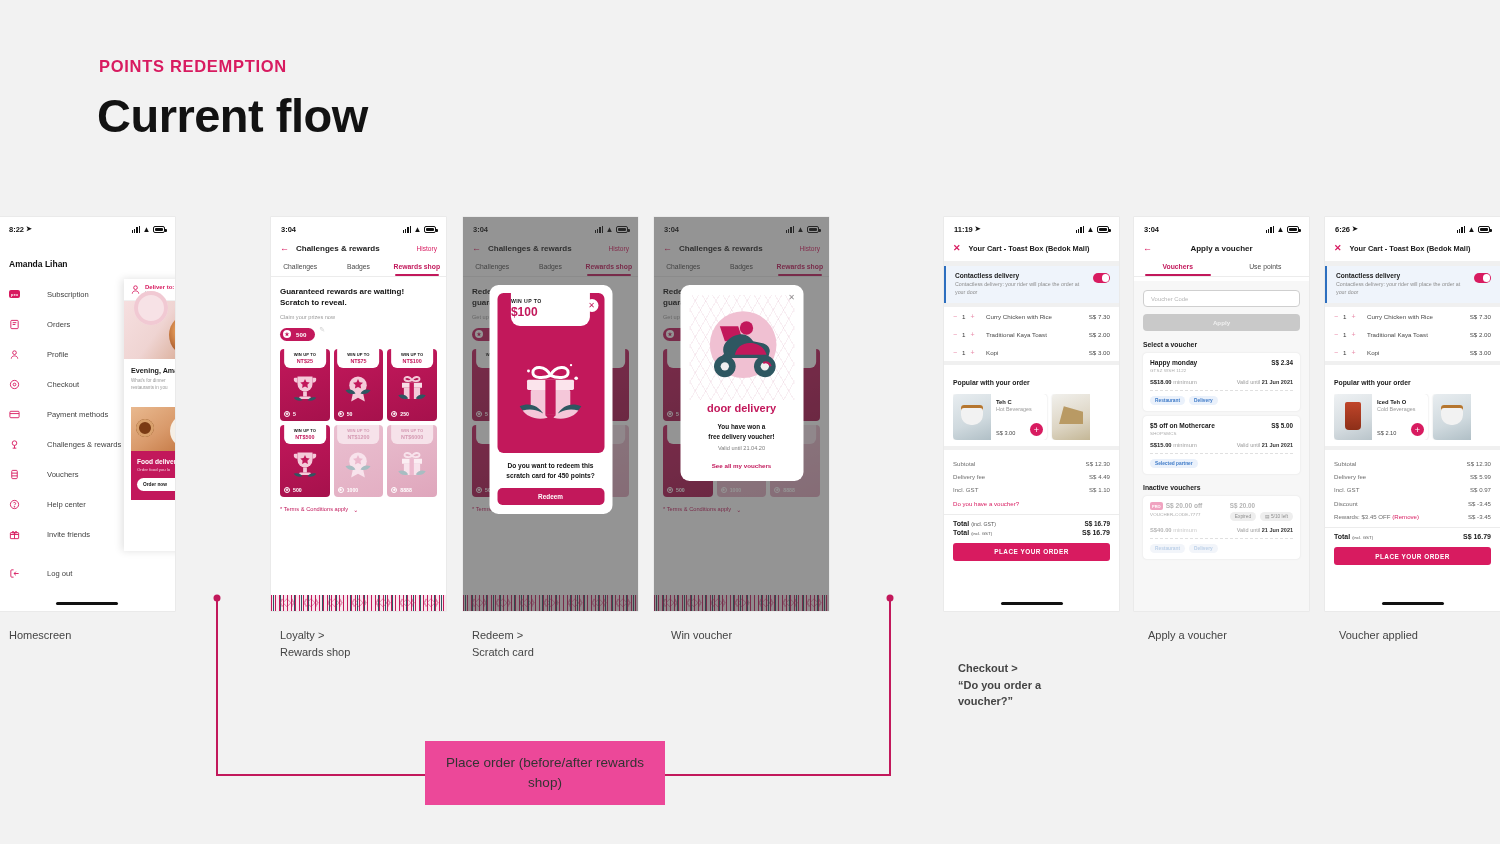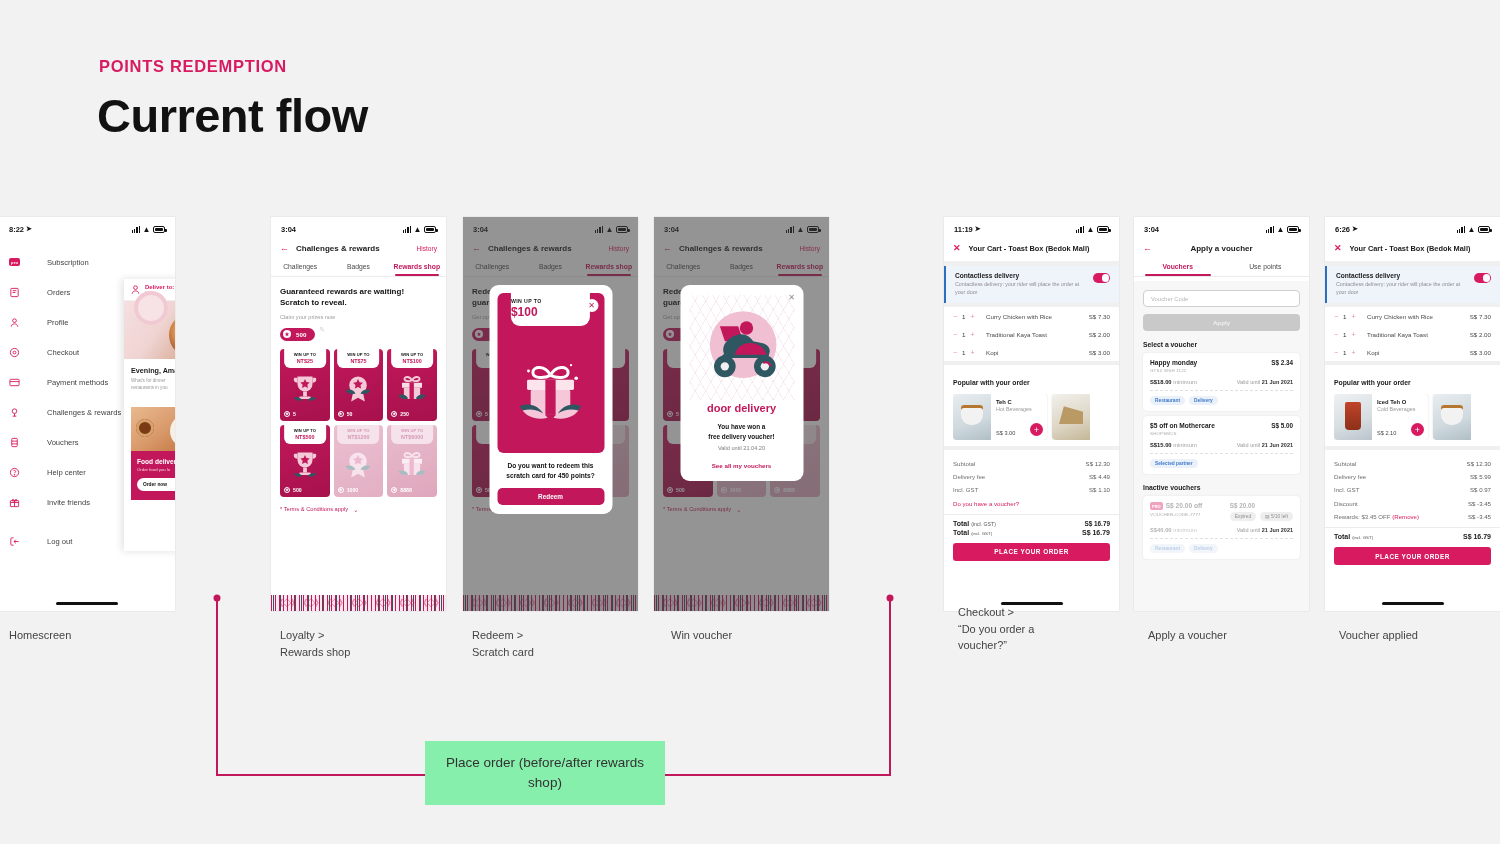--- a/index.html
+++ b/index.html
@@ -445,21 +445,21 @@
     background: #eeeeee; color: #8e8e8e; font-size: 4.8px; border-radius: 7px;
     padding: 2px 5px;
   }
 
   
   .caption {
     position: absolute; font-size: 11px; color: #444; line-height: 1.5;
   }
   .annot-box {
     position: absolute; left: 425px; top: 741px; width: 240px; height: 64px;
-    background: #86efac; display: flex; align-items: center; justify-content: center;
+    background: #ec4899; display: flex; align-items: center; justify-content: center;
     text-align: center; font-size: 13.5px; color: #333; line-height: 1.5;
     padding: 12px 10px;
   }
   .connector { position: absolute; left: 0; top: 0; }
 </style>
 </head>
 <body>
 
 <div class="eyebrow">POINTS REDEMPTION</div>
 <div class="page-title">Current flow</div>
@@ -481,20 +481,21 @@
           <i></i>
           <i></i>
           <i></i>
           <i></i>
         </span>
       <span class="wifi">▲</span>
       <span class="batt"></span>
     </div>
   </div>
 
+  <div class="sb-user">Amanda Lihan</div>
   <div class="menu">
     <div class="menu-item">
       <span class="mico">
           <span class="pro-badge">pro</span>
         </span>
       <span>Subscription</span>
     </div>
     <div class="menu-item">
       <span class="mico">
           <svg viewBox="0 0 24 24" fill="none" stroke="currentColor" stroke-width="2">
@@ -1374,21 +1375,21 @@
   <div>Loyalty &gt;</div>
   <div>Rewards shop</div>
 </div>
 <div class="caption" style="left:472px;top:627px;">
   <div>Redeem &gt;</div>
   <div>Scratch card</div>
 </div>
 <div class="caption" style="left:671px;top:627px;">
   <div>Win voucher</div>
 </div>
-<div class="caption" style="left:958px;top:604px;">
+<div class="caption" style="left:958px;top:660px;font-weight:bold;">
   <div>Checkout &gt;</div>
   <div>“Do you order a</div>
   <div>voucher?”</div>
 </div>
 <div class="caption" style="left:1148px;top:627px;">
   <div>Apply a voucher</div>
 </div>
 <div class="caption" style="left:1339px;top:627px;">
   <div>Voucher applied</div>
 </div>

